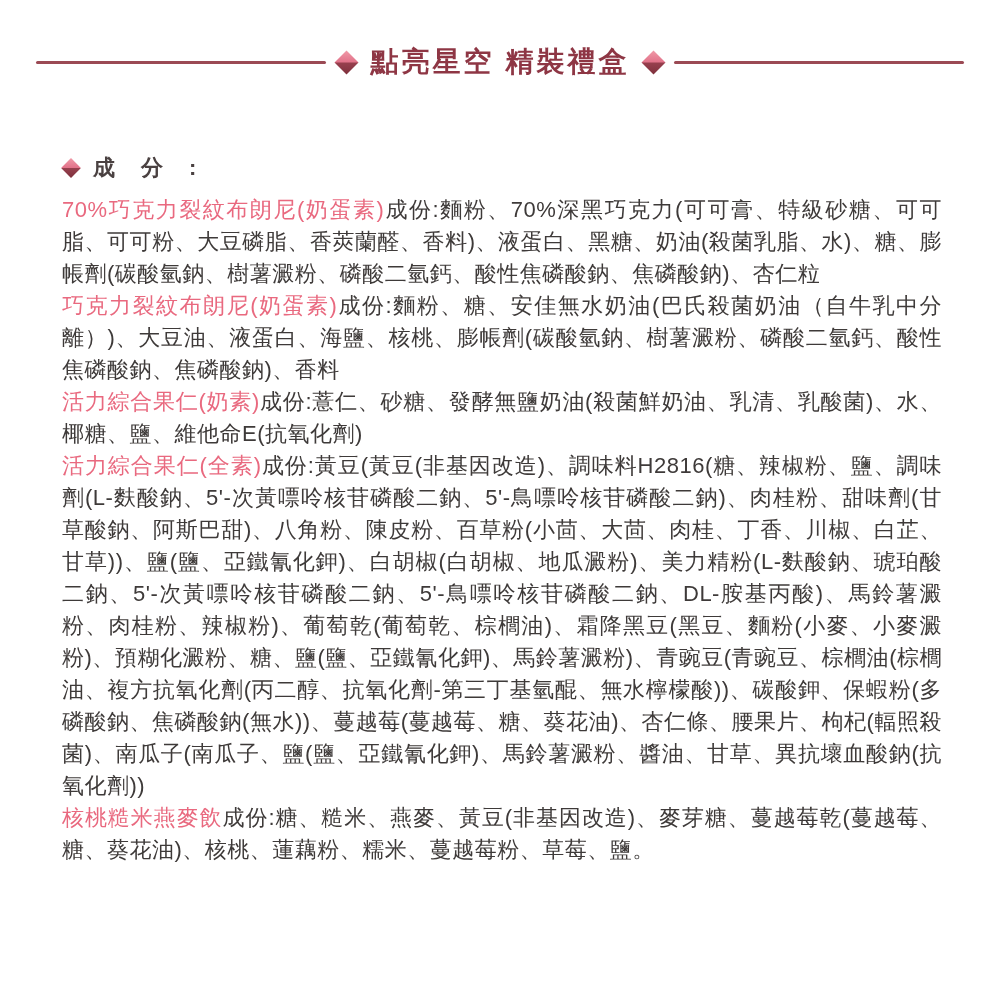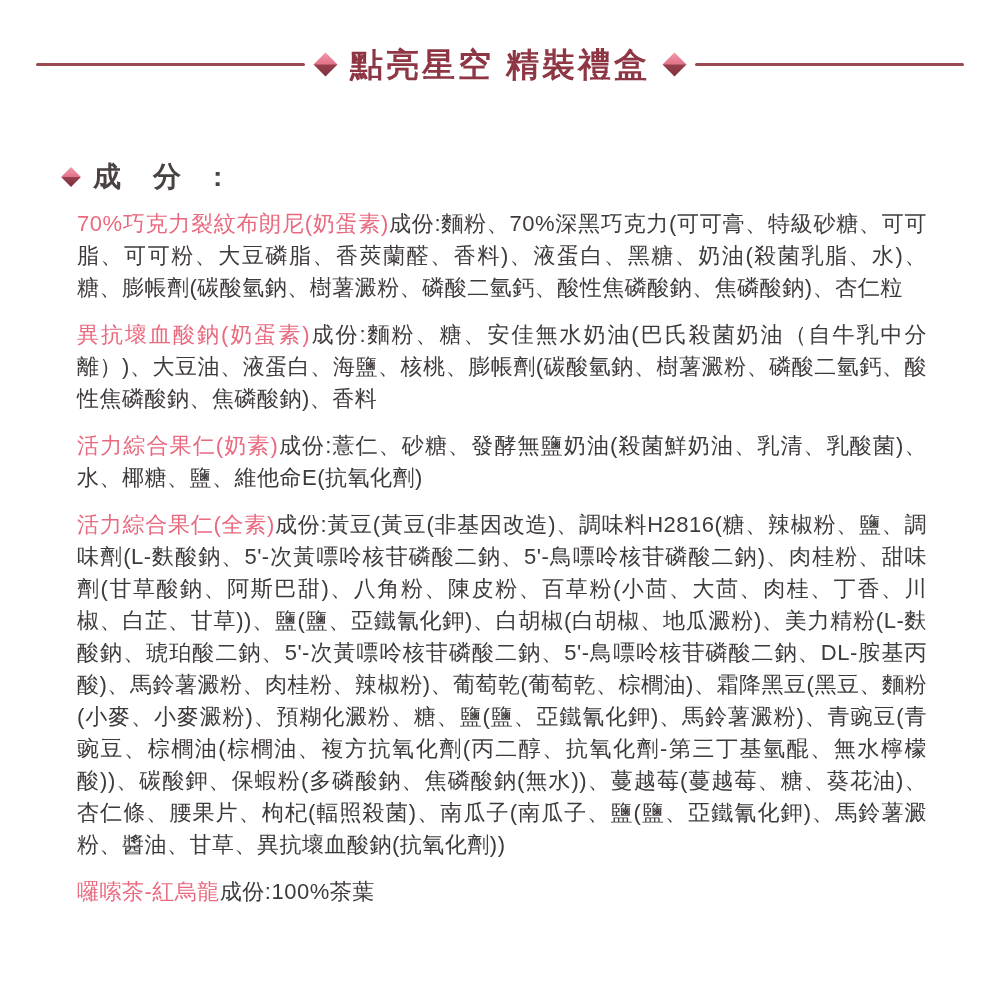--- a/index.html
+++ b/index.html
@@ -28,46 +28,46 @@
     border-radius: 2px;
   }
   .diamond {
     width: 17px; height: 17px;
     flex: 0 0 auto;
     transform: rotate(45deg);
     background: linear-gradient(135deg, #f09aa8 0%, #e2738a 48%, #97404e 52%, #7e303c 100%);
   }
   .page-title {
     margin: 0 4px;
-    font-size: 33px;
+    font-size: 28px;
     font-weight: bold;
     color: #8e3644;
     letter-spacing: 3px;
     white-space: nowrap;
     line-height: 1.15;
   }
   .section-header {
     display: flex;
     align-items: center;
     gap: 15px;
     margin: 78px 0 0 64px;
   }
   .diamond.small { width: 14px; height: 14px; }
   .section-title {
-    font-size: 28px;
+    font-size: 22px;
     font-weight: bold;
     color: #4a4141;
     letter-spacing: 2px;
     line-height: 1.1;
   }
   .content {
     margin: 14px 58px 0 62px;
   }
   .item {
-    margin: 15px;
+    margin: 0;
     font-size: 22px;
     line-height: 32px;
     color: #3e3a39;
     font-weight: 500;
     text-align: justify;
     letter-spacing: 0.5px;
   }
   .pname { color: #e9697f; }
 </style>
 </head>
@@ -85,25 +85,25 @@
 
   <div class="section-header">
     <span class="diamond small"></span>
     <span class="section-title">成　分　:</span>
   </div>
 
   <div class="content">
 
     <p class="item"><span class="pname">70%巧克力裂紋布朗尼(奶蛋素)</span><span>成份:麵粉、70%深黑巧克力(可可膏、特級砂糖、可可脂、可可粉、大豆磷脂、香莢蘭醛、香料)、液蛋白、黑糖、奶油(殺菌乳脂、水)、糖、膨帳劑(碳酸氫鈉、樹薯澱粉、磷酸二氫鈣、酸性焦磷酸鈉、焦磷酸鈉)、杏仁粒</span></p>
 
-    <p class="item"><span class="pname">異抗壞血酸鈉(奶蛋素)</span><span>成份:麵粉、糖、安佳無水奶油(巴氏殺菌奶油（自牛乳中分離）)、大豆油、液蛋白、海鹽、核桃、膨帳劑(碳酸氫鈉、樹薯澱粉、磷酸二氫鈣、酸性焦磷酸鈉、焦磷酸鈉)、香料</span></p>
+    <p class="item"><span class="pname">巧克力裂紋布朗尼(奶蛋素)</span><span>成份:麵粉、糖、安佳無水奶油(巴氏殺菌奶油（自牛乳中分離）)、大豆油、液蛋白、海鹽、核桃、膨帳劑(碳酸氫鈉、樹薯澱粉、磷酸二氫鈣、酸性焦磷酸鈉、焦磷酸鈉)、香料</span></p>
 
     <p class="item"><span class="pname">活力綜合果仁(奶素)</span><span>成份:薏仁、砂糖、發酵無鹽奶油(殺菌鮮奶油、乳清、乳酸菌)、水、椰糖、鹽、維他命E(抗氧化劑)</span></p>
 
     <p class="item"><span class="pname">活力綜合果仁(全素)</span><span>成份:黃豆(黃豆(非基因改造)、調味料H2816(糖、辣椒粉、鹽、調味劑(L-麩酸鈉、5'-次黃嘌呤核苷磷酸二鈉、5'-鳥嘌呤核苷磷酸二鈉)、肉桂粉、甜味劑(甘草酸鈉、阿斯巴甜)、八角粉、陳皮粉、百草粉(小茴、大茴、肉桂、丁香、川椒、白芷、甘草))、鹽(鹽、亞鐵氰化鉀)、白胡椒(白胡椒、地瓜澱粉)、美力精粉(L-麩酸鈉、琥珀酸二鈉、5'-次黃嘌呤核苷磷酸二鈉、5'-鳥嘌呤核苷磷酸二鈉、DL-胺基丙酸)、馬鈴薯澱粉、肉桂粉、辣椒粉)、葡萄乾(葡萄乾、棕櫚油)、霜降黑豆(黑豆、麵粉(小麥、小麥澱粉)、預糊化澱粉、糖、鹽(鹽、亞鐵氰化鉀)、馬鈴薯澱粉)、青豌豆(青豌豆、棕櫚油(棕櫚油、複方抗氧化劑(丙二醇、抗氧化劑-第三丁基氫醌、無水檸檬酸))、碳酸鉀、保蝦粉(多磷酸鈉、焦磷酸鈉(無水))、蔓越莓(蔓越莓、糖、葵花油)、杏仁條、腰果片、枸杞(輻照殺菌)、南瓜子(南瓜子、鹽(鹽、亞鐵氰化鉀)、馬鈴薯澱粉、醬油、甘草、異抗壞血酸鈉(抗氧化劑))</span></p>
 
+    <p class="item"><span class="pname">核桃糙米燕麥飲</span><span>成份:糖、糙米、燕麥、黃豆(非基因改造)、麥芽糖、蔓越莓乾(蔓越莓、糖、葵花油)、核桃、蓮藕粉、糯米、蔓越莓粉、草莓、鹽。</span></p>
 
 
-    <p class="item"><span class="pname">囉嗦茶-紅烏龍</span><span>成份:100%茶葉</span></p>
 
   </div>
 
 </div>
 
 </body></html>

